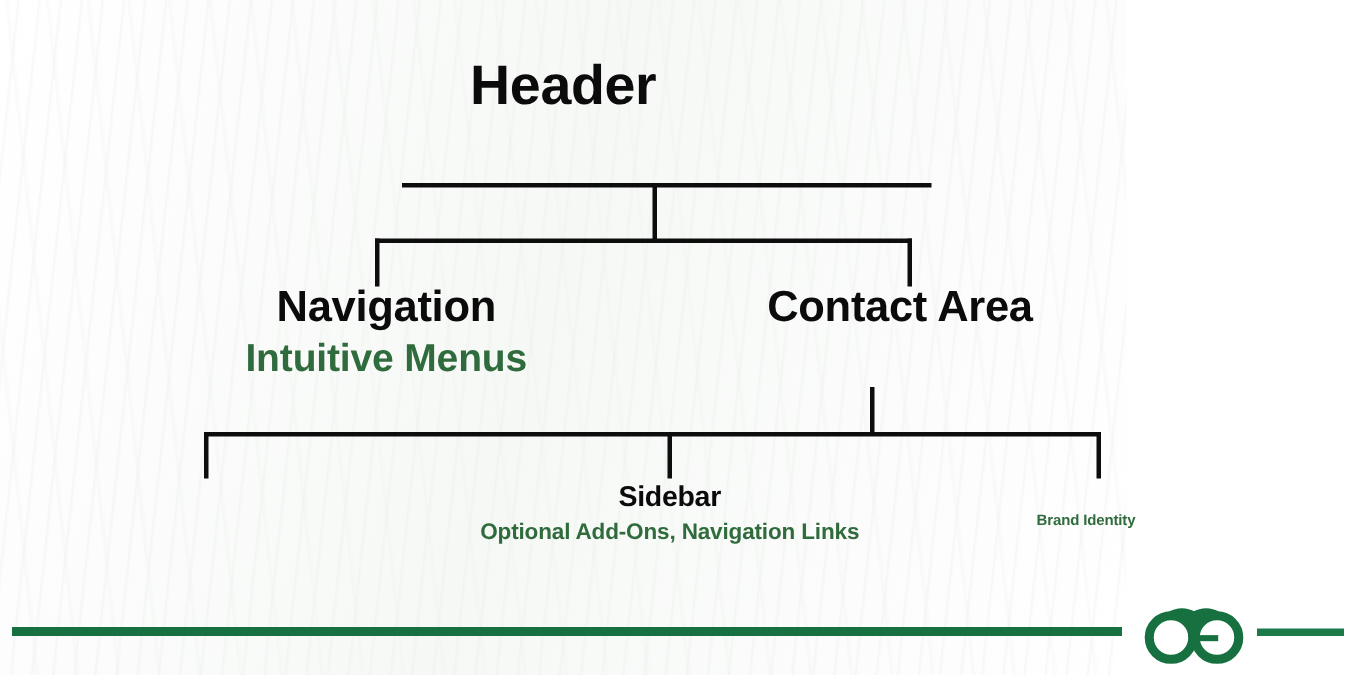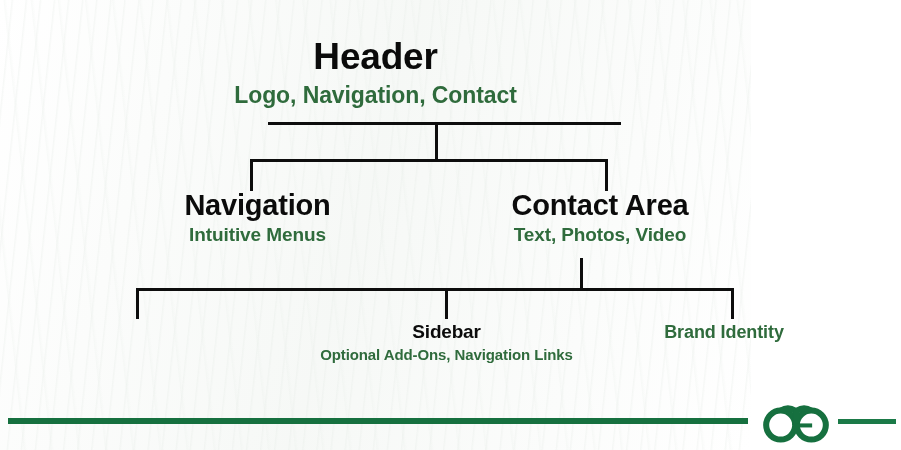--- a/index.html
+++ b/index.html
@@ -49,37 +49,37 @@
     line-height: 1.15;
     letter-spacing: -0.1px;
   }
 
   .n-header { left: 0; right: 0; top: 38px; }
   .n-header .title { font-size: 37px; }
   .n-header .sub   { font-size: 23px; margin-top: 5px; }
 
   .n-nav  { left: 110px; width: 295px; top: 190px; }
   .n-nav .title { font-size: 29px; }
-  .n-nav .sub   { font-size: 19px; margin-top: 4px; }
+  .n-nav .sub   { font-size: 26px; margin-top: 4px; }
 
   .n-contact { left: 450px; width: 300px; top: 190px; }
   .n-contact .title { font-size: 29px; }
   .n-contact .sub   { font-size: 19px; margin-top: 4px; }
 
   .n-white { left: 22px; width: 250px; top: 322px; }
   .n-white .title { font-size: 19px; }
   .n-white .sub   { font-size: 15px; margin-top: 4px; }
 
   .n-side { left: 298px; width: 297px; top: 322px; }
   .n-side .title { font-size: 19px; }
   .n-side .sub   { font-size: 15px; margin-top: 4px; }
 
   .n-colour { left: 588px; width: 272px; top: 322px; }
   .n-colour .title { font-size: 19px; }
-  .n-colour .sub   { font-size: 18px; margin-top: 0; }
+  .n-colour .sub   { font-size: 10px; margin-top: 20px; }
 
   
   .line { position: absolute; background: #0d0d0d; }
   .h { height: 3px; }
   .v { width: 3px; }
 
   
   .l1-bar   { left: 268px; top: 122px; width: 353px; }
   .l1-stem  { left: 435px; top: 122px; height: 39px; }
   .l2-bar   { left: 250px; top: 159px; width: 358px; }
@@ -120,37 +120,35 @@
 </style>
 </head>
 <body>
 
 <div id="canvas">
 
   <div class="texture"></div>
 
   <div class="node n-header">
     <div class="title" style="color: rgb(11, 11, 11);">Header</div>
-    <div class="sub" style="color: rgb(47, 107, 60);">Logo, Navigation, Contact</div>
   </div>
 
   <div class="line h l1-bar" style="background: rgb(13, 13, 13);"></div>
   <div class="line v l1-stem" style="background: rgb(13, 13, 13);"></div>
   <div class="line h l2-bar" style="background: rgb(13, 13, 13);"></div>
   <div class="line v l2-left" style="background: rgb(13, 13, 13);"></div>
   <div class="line v l2-right" style="background: rgb(13, 13, 13);"></div>
 
   <div class="node n-nav">
     <div class="title" style="color: rgb(11, 11, 11); text-align: center;">Navigation</div>
     <div class="sub" style="color: rgb(47, 107, 60);">Intuitive Menus</div>
   </div>
 
   <div class="node n-contact">
     <div class="title" style="color: rgb(11, 11, 11);">Contact Area</div>
-    <div class="sub" style="color: rgb(47, 107, 60);">Text, Photos, Video</div>
   </div>
 
   <div class="line v l3-stem" style="background: rgb(13, 13, 13);"></div>
   <div class="line h l3-bar" style="background: rgb(13, 13, 13);"></div>
   <div class="line v l3-v1" style="background: rgb(13, 13, 13);"></div>
   <div class="line v l3-v2" style="background: rgb(13, 13, 13);"></div>
   <div class="line v l3-v3" style="background: rgb(13, 13, 13);"></div>
 
 
   <div class="node n-side">

